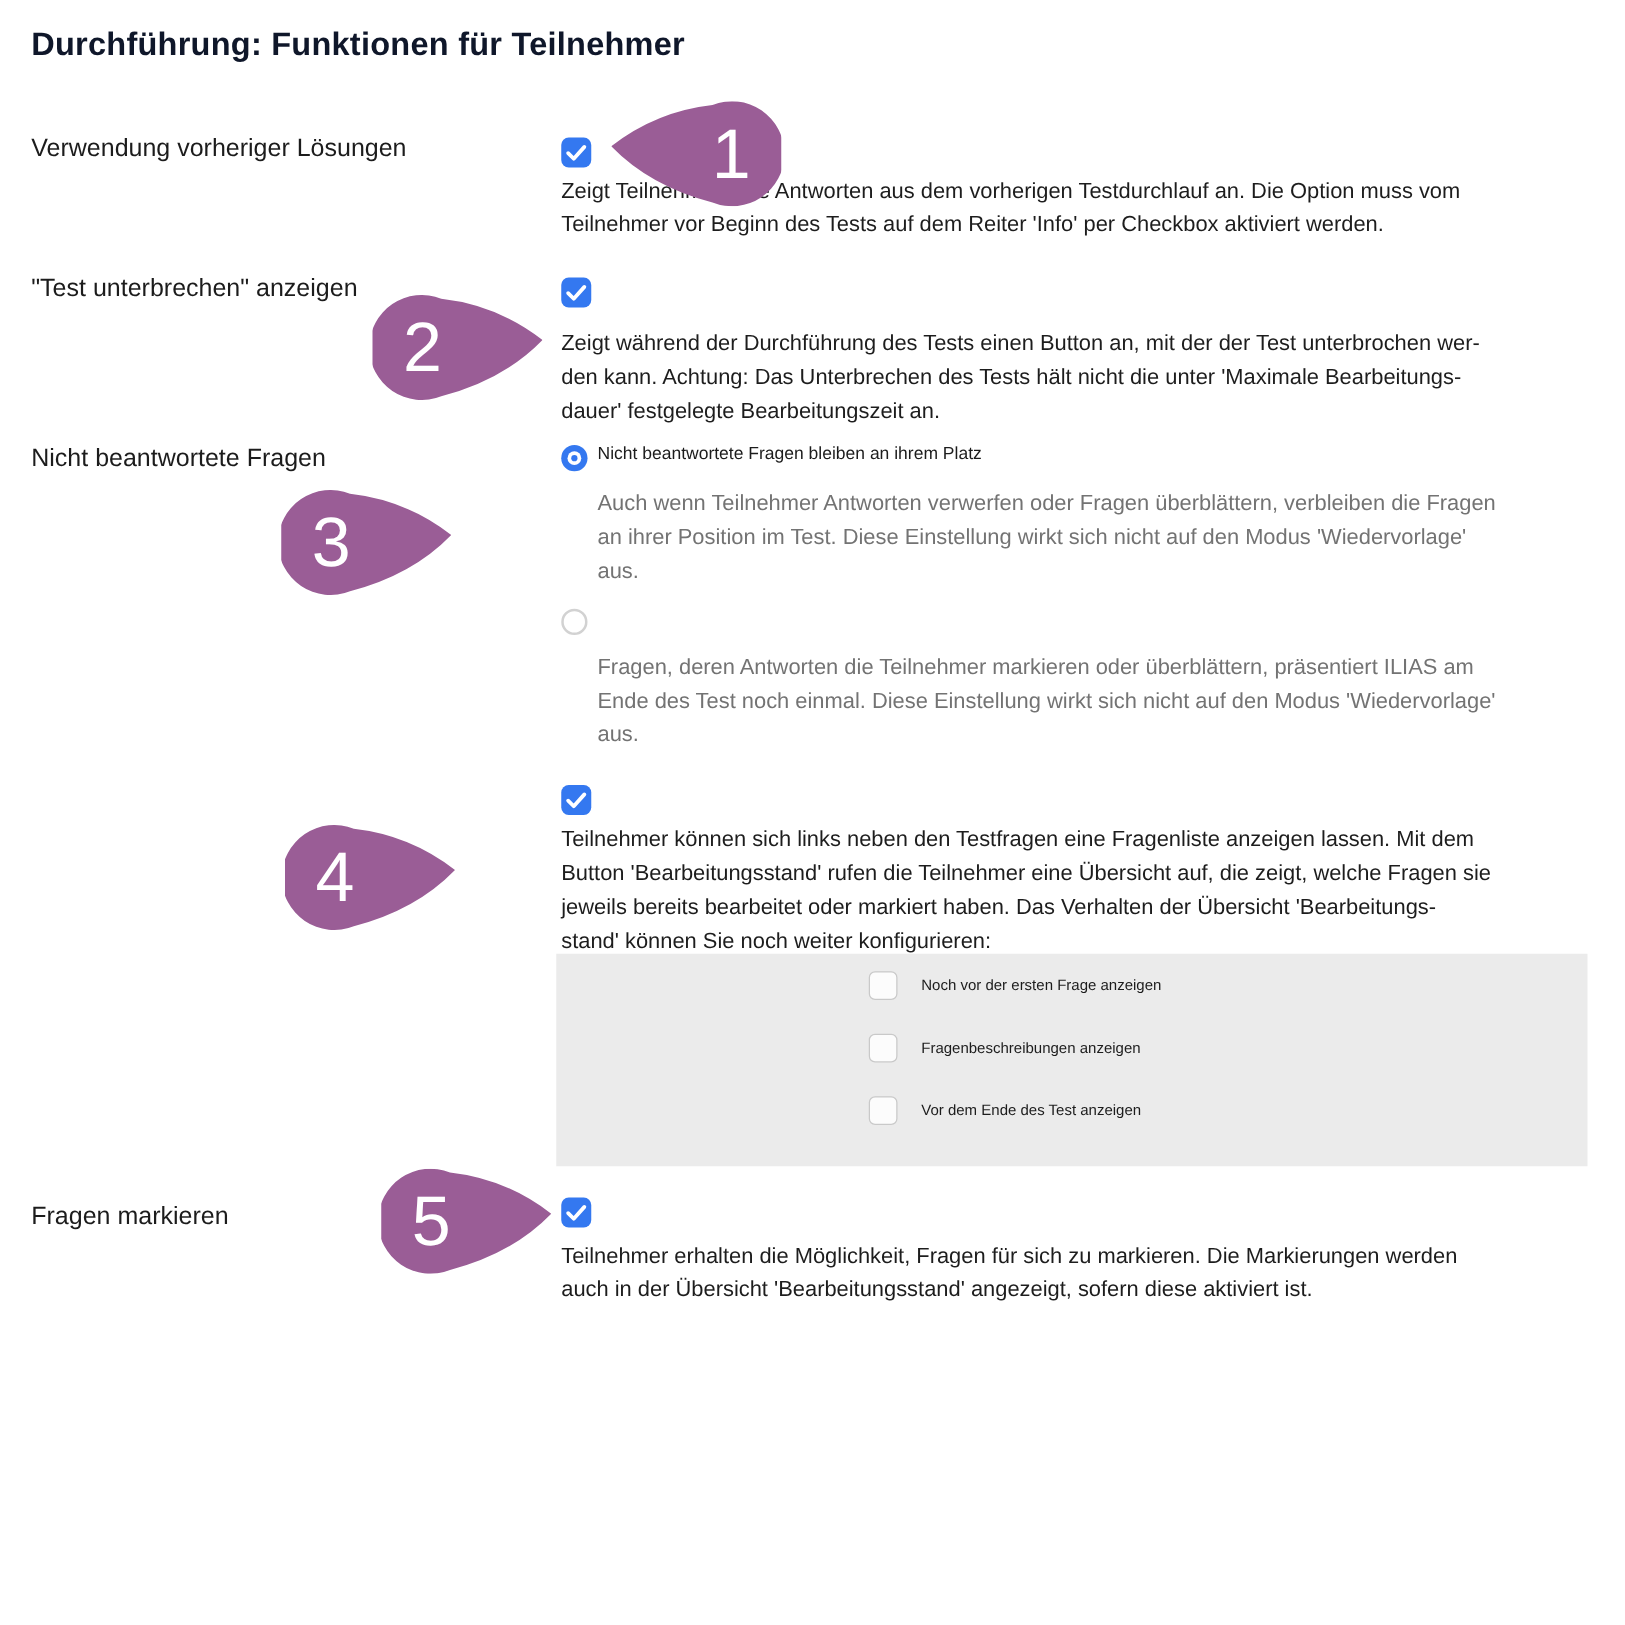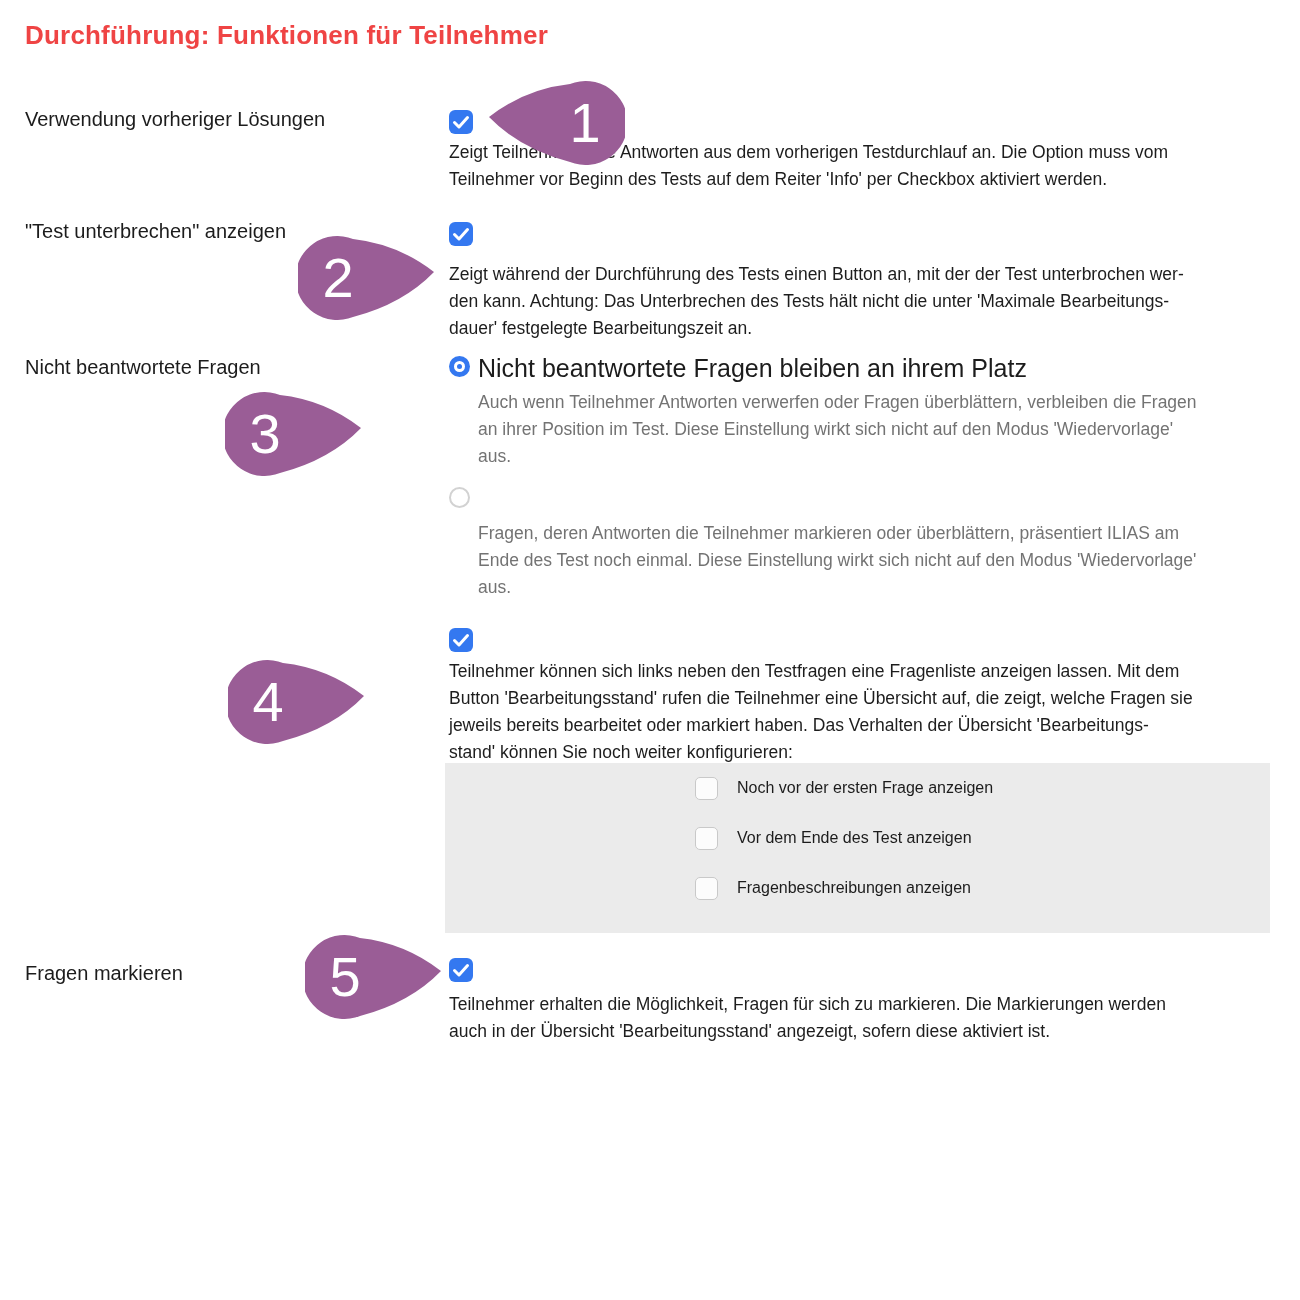--- a/index.html
+++ b/index.html
@@ -9,21 +9,21 @@
     color: #1d1d1d;
     width: 1300px;
     height: 1300px;
     position: relative;
     overflow: hidden;
   }
   .page { position: relative; width: 1300px; height: 1300px; }
 
   .page-title {
     position: absolute; left: 25px; top: 20px;
-    font-size: 26px; font-weight: bold; color: #ef4444;
+    font-size: 26px; font-weight: bold; color: #0f172a;
     letter-spacing: 0.2px;
   }
 
   .field-label {
     position: absolute; left: 25px;
     font-size: 20px; color: #1c1c1c;
     white-space: pre-line; line-height: 31px;
     max-width: 400px;
   }
 
@@ -63,33 +63,33 @@
   .radio.selected { background: #3478f0; display: flex; align-items: center; justify-content: center; }
   .radio.selected .ring {
     width: 11px; height: 11px; border-radius: 50%; background: #ffffff;
     display: flex; align-items: center; justify-content: center;
   }
   .radio.selected .core { width: 5px; height: 5px; border-radius: 50%; background: #3478f0; }
   .radio.unselected { background: #ffffff; border: 2px solid #d2d2d2; }
 
   .opt-title {
     position: absolute; left: 478px;
-    font-size: 25px; color: #1c1c1c; cursor: pointer;
+    font-size: 14px; color: #1c1c1c; cursor: pointer;
   }
 
   
   .sub-panel {
     position: absolute; left: 445px; top: 763px;
     width: 825px; height: 170px; background: #ebebeb;
     padding: 13px 0 0 250px;
     display: flex; flex-direction: column; gap: 26px;
   }
   .sub-row { display: flex; align-items: center; height: 24px; }
   .sub-row .sub-label {
-    margin-left: 19px; font-size: 16px; color: #1c1c1c; cursor: pointer;
+    margin-left: 19px; font-size: 12px; color: #1c1c1c; cursor: pointer;
   }
 
   
   .marker { position: absolute; width: 136px; height: 84px; }
   .marker svg { position: absolute; left: 0; top: 0; }
   .marker .num {
     position: absolute; top: 12px; width: 80px; height: 60px;
     line-height: 60px; text-align: center;
     font-size: 56px; color: #ffffff; font-weight: 400;
   }
@@ -170,25 +170,25 @@
 jeweils bereits bearbeitet oder markiert haben. Das Verhalten der Übersicht 'Bearbeitungs-
 stand' können Sie noch weiter konfigurieren:</div>
 
   <div class="sub-panel">
     <div class="sub-row">
       <span class="cb-empty"></span>
       <span class="sub-label">Noch vor der ersten Frage anzeigen</span>
     </div>
     <div class="sub-row">
       <span class="cb-empty"></span>
-      <span class="sub-label">Vor dem Ende des Test anzeigen</span>
+      <span class="sub-label">Fragenbeschreibungen anzeigen</span>
     </div>
     <div class="sub-row">
       <span class="cb-empty"></span>
-      <span class="sub-label">Fragenbeschreibungen anzeigen</span>
+      <span class="sub-label">Vor dem Ende des Test anzeigen</span>
     </div>
   </div>
 
   <div class="field-label r5-label">Fragen markieren</div>
   <div class="cb r5-cb">
     <span>
       <svg width="24" height="24" viewBox="0 0 24 24">
           <polyline points="5.5,12.5 10,17 18.5,7.5" fill="none" stroke="#ffffff" stroke-width="3" stroke-linecap="round" stroke-linejoin="round"></polyline>
         </svg>
     </span>

